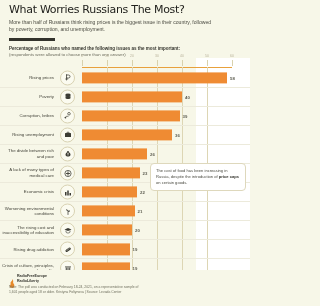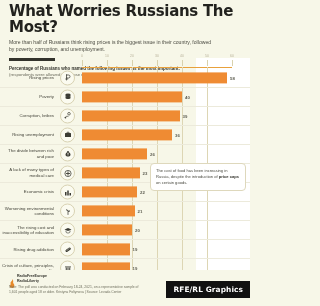--- a/index.html
+++ b/index.html
@@ -14,21 +14,21 @@
 
   
   .white-panel{
     position:absolute;left:196px;top:58px;width:54px;height:212px;
     background:#ffffff;
   }
 
   
   .header{position:absolute;left:9px;top:4px;width:234px;}
   .title{
-    font-size:15px;font-weight:bold;letter-spacing:-0.3px;
+    font-size:11px;font-weight:normal;letter-spacing:-0.3px;
     color:#22221e;line-height:1.05;margin:0;
     font-family:"DejaVu Sans", sans-serif;
   }
   .subtitle{
     font-size:5.1px;line-height:1.55;color:#4b4b42;margin:3px 0 0 0;
     width:205px;
   }
   .rule{width:46px;height:2.6px;background:#33332c;margin-top:4px;}
   .lead{
     font-size:4.5px;font-weight:bold;color:#33332c;margin-top:5px;
@@ -324,16 +324,15 @@
         <svg width="6" height="9" viewBox="0 0 6 9">
             <path d="M3 0 C4.2 2 1 2.4 1.6 4.6 C2 6 0.6 6.2 0.8 7.6 C1.1 8.9 2.4 9 3 9 C4.6 9 5.6 7.8 5.4 6.4 C5.2 4.6 3.6 4.4 4.2 2.6 C4.4 1.6 3.8 0.6 3 0 Z" fill="#e88a2a"></path>
           </svg>
       </span>
       <span class="logo-text">
         <span>RadioFreeEurope</span><br>
         <span>RadioLiberty</span>
       </span>
     </div>
     <div class="note">Note: The poll was conducted on February 18-24, 2021, on a representative sample of 1,601 people aged 18 or older. Kristyna Foltynova | Source: Levada Center</div>
-    <div class="badge">RFE/RL Graphics</div>
   </div>
 
 </div>
 
 </body></html>

